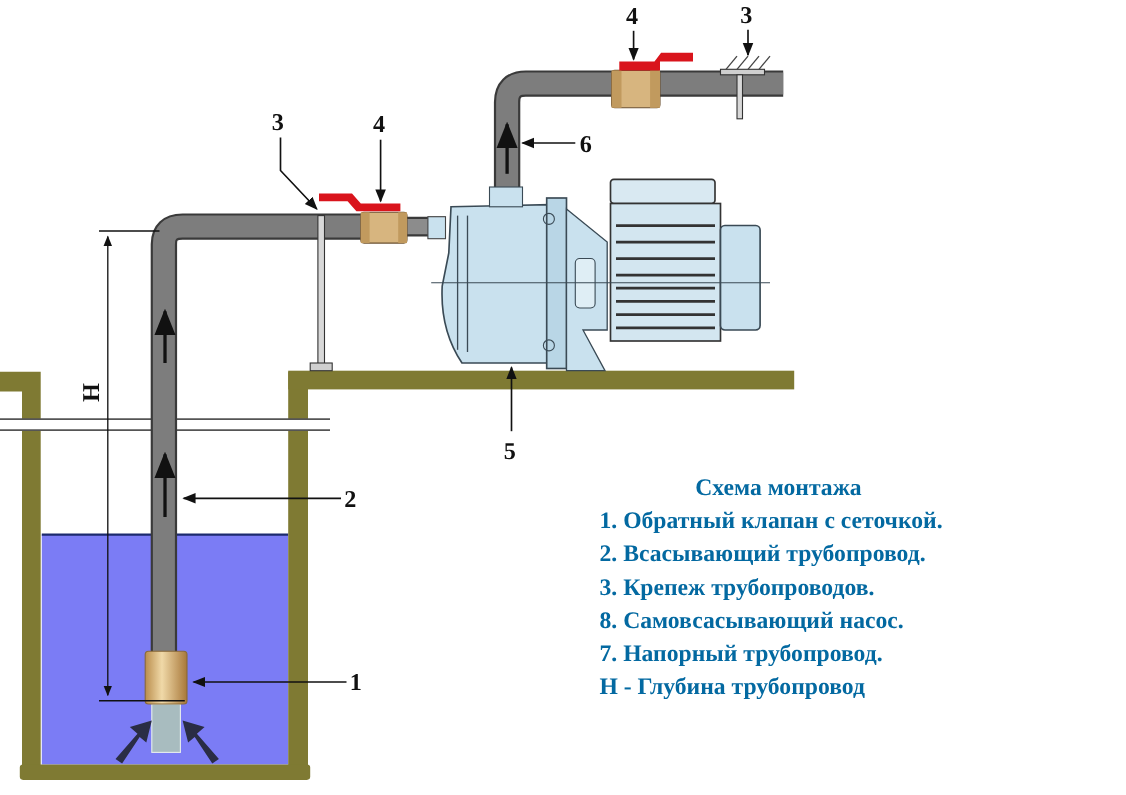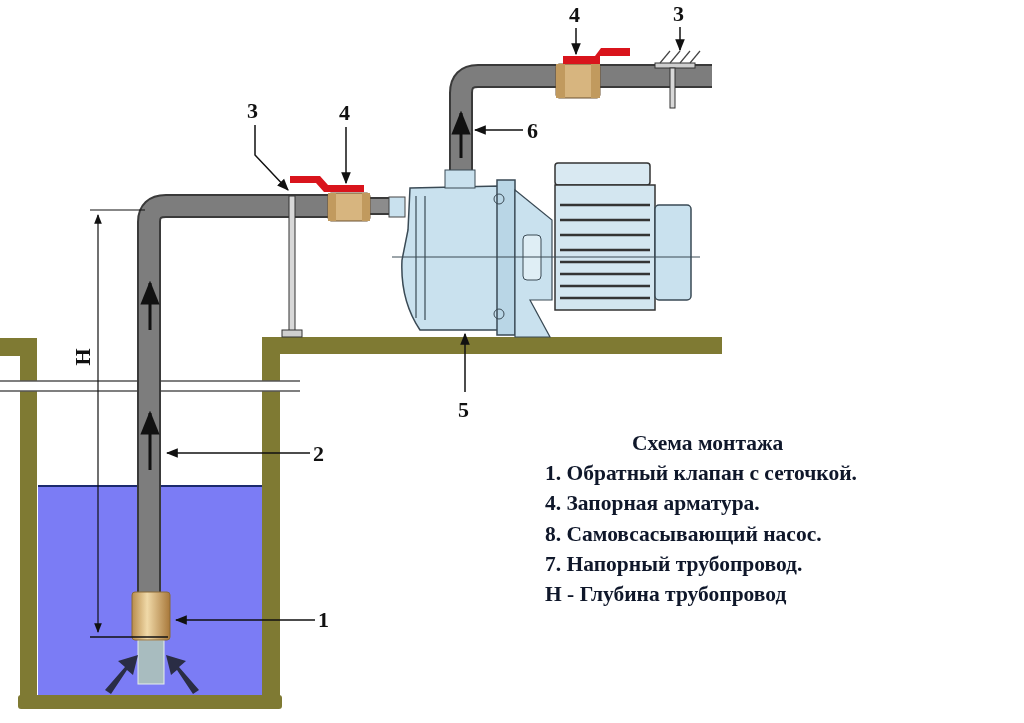--- a/index.html
+++ b/index.html
@@ -1,20 +1,20 @@
 <!DOCTYPE html>
 <html><head>
 <meta charset="utf-8">
 <style>
   html, body { margin: 0; padding: 0; background: #ffffff; }
   body { width: 1024px; height: 723px; position: relative; overflow: hidden; font-family: "Liberation Serif", "DejaVu Serif", serif; }
   #diagram { position: absolute; left: 0; top: 0; }
   .callout-num { font-family: "Liberation Serif", serif; font-weight: bold; font-size: 22px; fill: #111; }
   .h-label { font-family: "Liberation Serif", serif; font-weight: bold; font-size: 22px; fill: #111; }
-  .legend { position: absolute; left: 545px; top: 428px; color: #0f172a; font-family: "Liberation Serif", "DejaVu Serif", serif; font-weight: bold; font-size: 21.5px; line-height: 30.2px; }
+  .legend { position: absolute; left: 545px; top: 428px; color: #0369a1; font-family: "Liberation Serif", "DejaVu Serif", serif; font-weight: bold; font-size: 21.5px; line-height: 30.2px; }
   .legend .title { padding-left: 87px; }
   .legend .item { white-space: nowrap; }
 </style>
 </head>
 <body>
 
 <svg id="diagram" width="1024" height="723" viewBox="0 0 1024 723">
   <defs>
     <marker id="arrowHead" viewBox="0 0 10 10" refX="9" refY="5" markerWidth="8" markerHeight="8" orient="auto-start-reverse">
       <path d="M0,1 L10,5 L0,9 Z" fill="#111"></path>
@@ -157,17 +157,18 @@
     <text class="callout-num" x="527" y="138">6</text>
 
     <line x1="465" y1="392" x2="465" y2="334" stroke="#111" stroke-width="1.5" marker-end="url(#arrowHead)"></line>
     <text class="callout-num" x="458" y="417">5</text>
   </g>
 </svg>
 
 <div class="legend">
   <div class="title">Схема монтажа</div>
   <div class="item">1. Обратный клапан с сеточкой.</div>
-  <div class="item">4. Запорная арматура.</div>
+  <div class="item">2. Всасывающий трубопровод.</div>
+  <div class="item">3. Крепеж трубопроводов.</div>
   <div class="item">8. Самовсасывающий насос.</div>
   <div class="item">7. Напорный трубопровод.</div>
   <div class="item">H - Глубина трубопровод</div>
 </div>
 
 </body></html>

